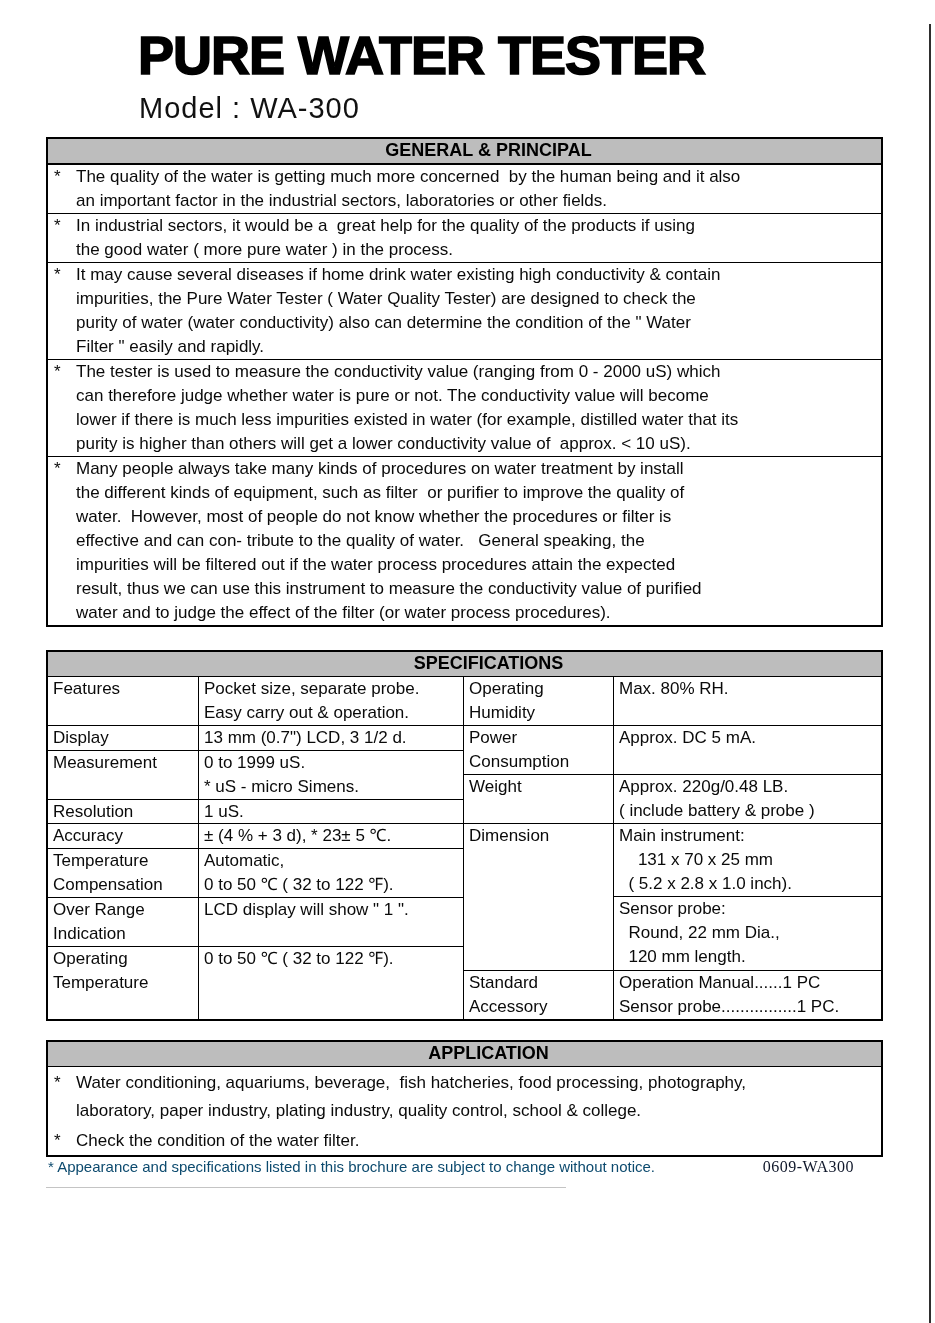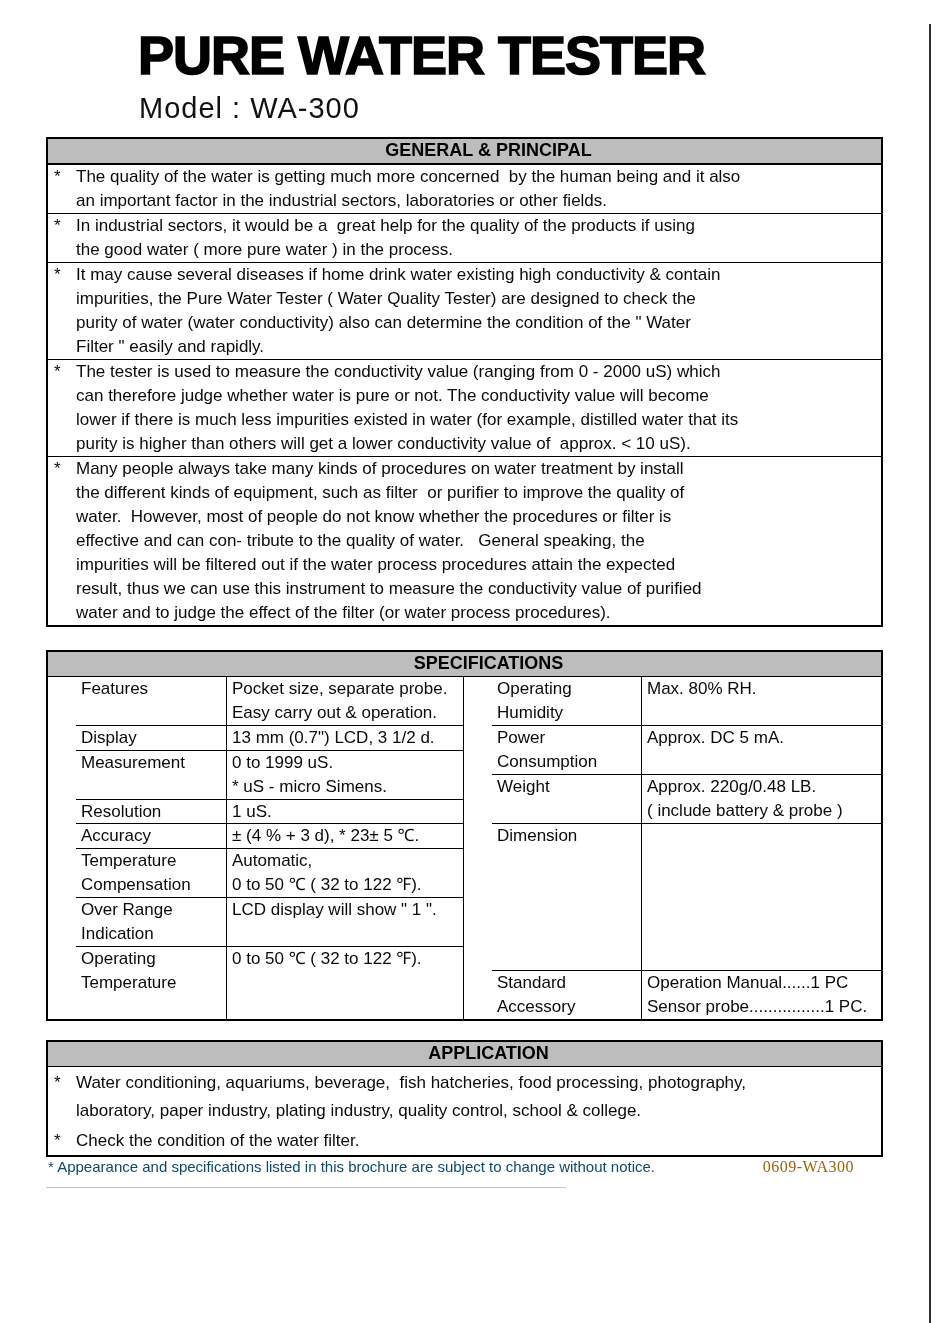--- a/index.html
+++ b/index.html
@@ -32,21 +32,21 @@
   .gtext { flex:1; font-size:17px; line-height:24px; }
 
   #general-box { top:137px; }
 
   
   #specs-box { top:650px; }
   .spec-body { display:flex; }
   .half { box-sizing:border-box; }
   .half.lefth  { width:416px; border-right:1px solid #000; }
   .half.righth { width:417px; }
-  .srow { display:flex; border-bottom:1px solid #000; box-sizing:border-box;margin-left:28px; }
+  .srow { display:flex; border-bottom:1px solid #000; box-sizing:border-box; }
   .half .srow:last-child { border-bottom:none; }
   .lab {
     flex:0 0 151px; width:151px; border-right:1px solid #000; box-sizing:border-box;
     font-size:17px; line-height:24px; padding-left:5px;
   }
   .righth .lab { flex:0 0 150px; width:150px; }
   .val { flex:1; font-size:17px; line-height:24px; padding-left:5px; }
   .h24{height:24px} .h25{height:25px} .h48{height:48px} .h49{height:49px}
   .h72{height:72px} .h147{height:147px}
   .dimval { flex:1; padding-left:0; }
@@ -58,21 +58,21 @@
   #app-box .grow { border-top:none; padding-top:2px; }
   #app-box .star { line-height:28px; }
   #app-box .gtext { line-height:28px; }
 
   
   #footer {
     position:absolute; left:48px; top:1158px; width:806px;
     display:flex; justify-content:space-between; align-items:flex-start;
   }
   #footer-note { font-size:15px; color:#0c4a6e; }
-  #footer-code { font-family:"Liberation Serif", serif; font-size:16px; letter-spacing:0.5px; color:#a16207; }
+  #footer-code { font-family:"Liberation Serif", serif; font-size:16px; letter-spacing:0.5px; color:#0f172a; }
   #footer-rule { position:absolute; left:46px; top:1187px; width:520px; height:1px; background:#c4c4c4; }
 
   
   #edge-line { position:absolute; left:929px; top:24px; width:2px; height:1299px; background:#2e2e2e; }
 </style>
 </head>
 <body>
 
 <div id="page">
 
@@ -173,20 +173,28 @@
 Consumption</div>
           <div class="val pre">Approx. DC 5 mA.</div>
         </div>
         <div class="srow h49">
           <div class="lab pre">Weight</div>
           <div class="val pre">Approx. 220g/0.48 LB.
 ( include battery &amp; probe )</div>
         </div>
         <div class="srow h147">
           <div class="lab pre">Dimension</div>
+          <div class="val dimval">
+            <div class="dim-a pre">Main instrument:
+    131 x 70 x 25 mm
+  ( 5.2 x 2.8 x 1.0 inch).</div>
+            <div class="dim-b pre">Sensor probe:
+  Round, 22 mm Dia.,
+  120 mm length.</div>
+          </div>
         </div>
         <div class="srow h48">
           <div class="lab pre">Standard
 Accessory</div>
           <div class="val pre">Operation Manual......1 PC
 Sensor probe................1 PC.</div>
         </div>
       </div>
 
     </div>

